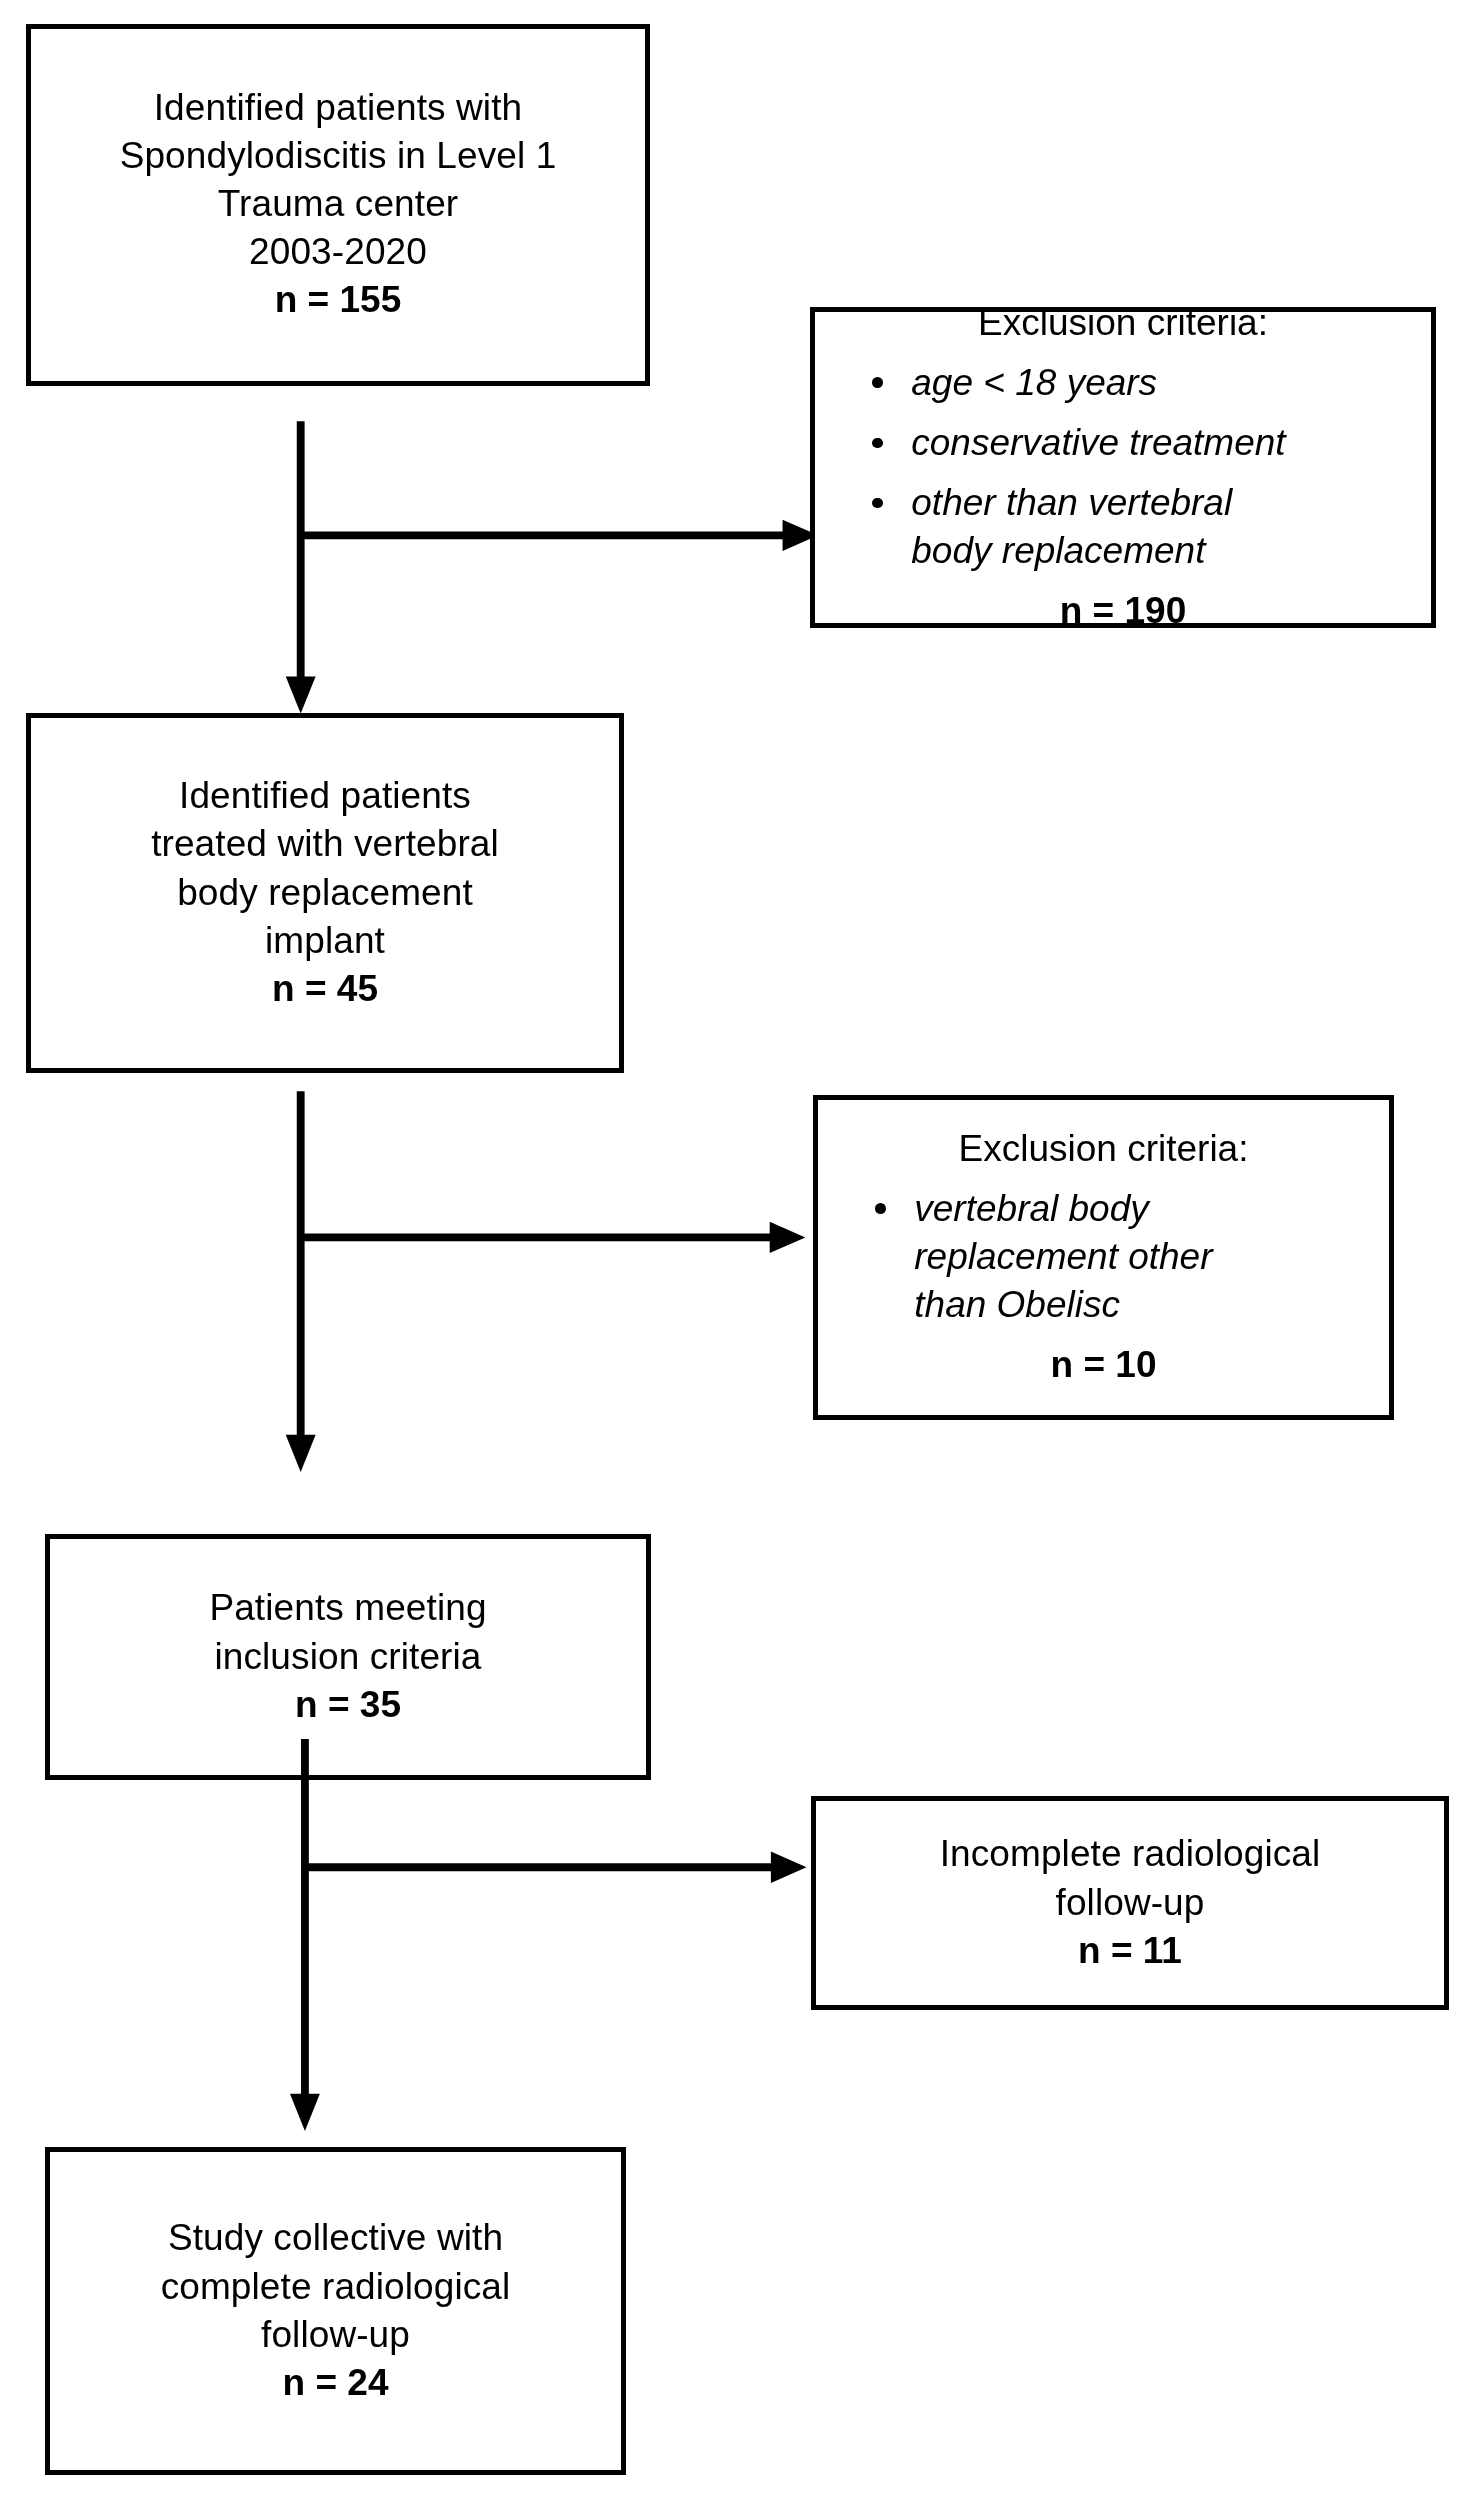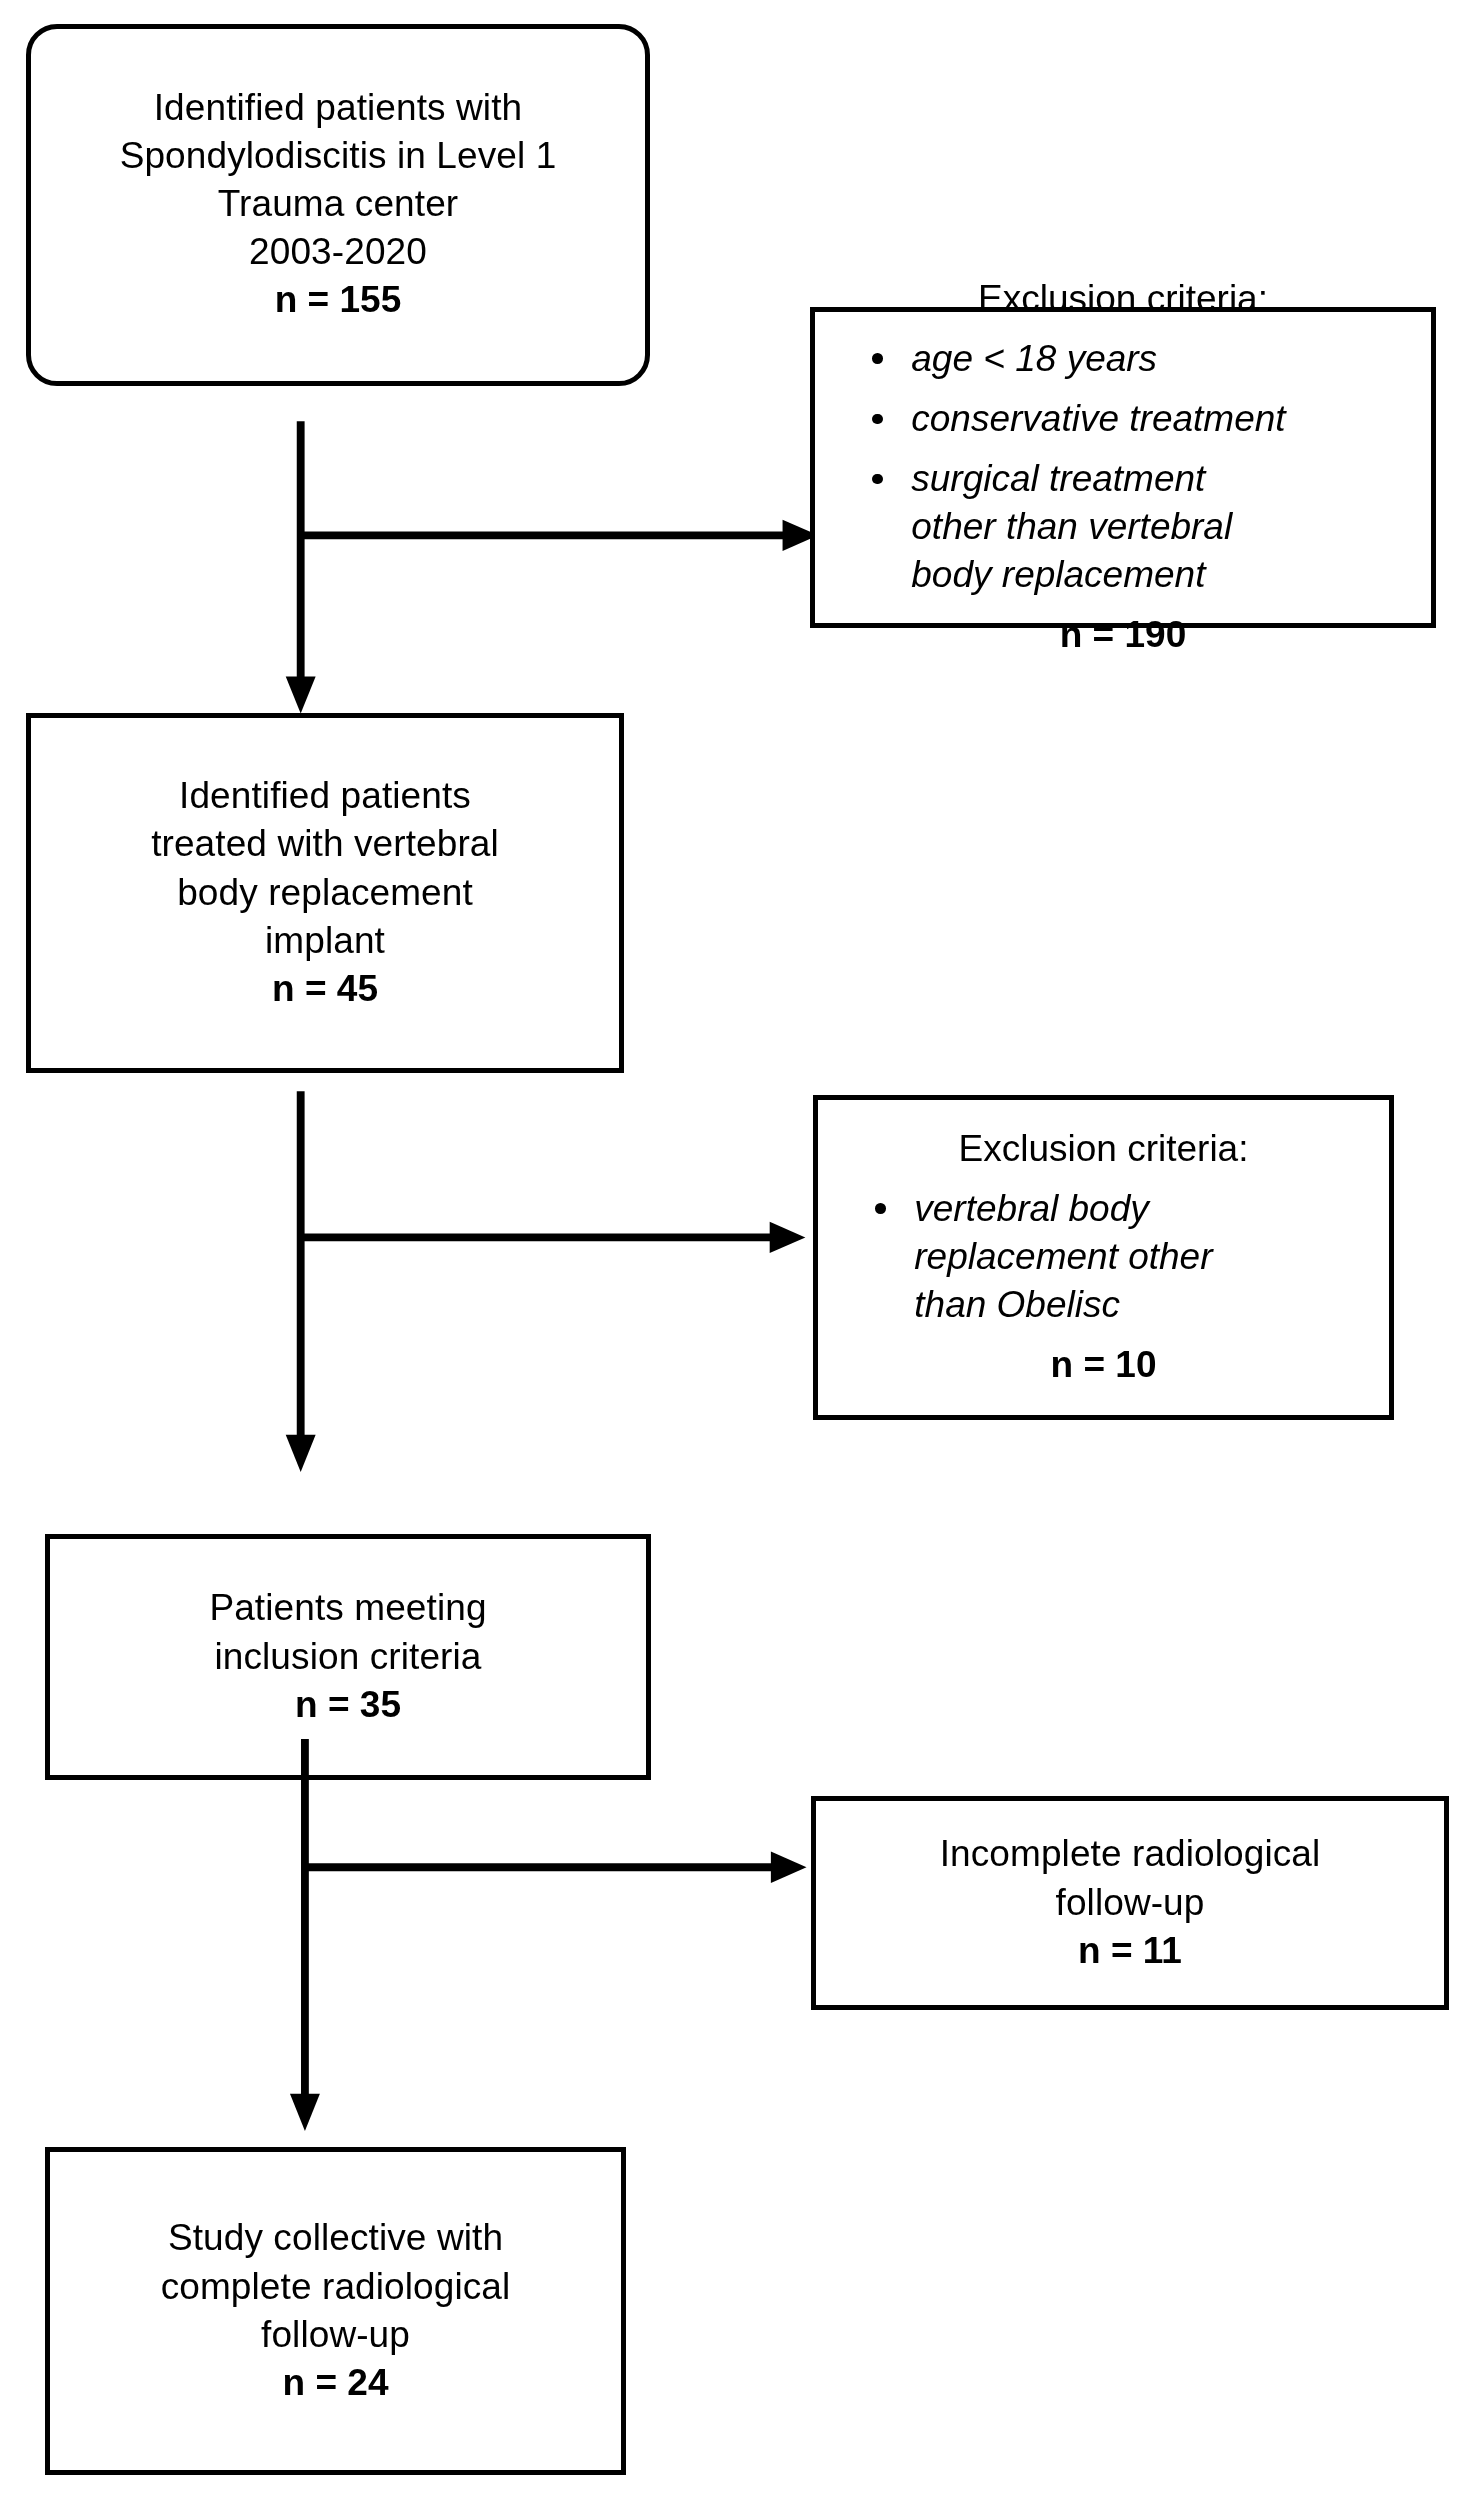--- a/index.html
+++ b/index.html
@@ -92,21 +92,21 @@
   .conn svg {
     display: block;
     overflow: visible;
   }
 </style>
 </head>
 <body>
 
 <div id="flow-root">
 
-  <div class="node" style="left:26px; top:23.5px; width:624px; height:362px; padding:0 18.5px;border-radius:31px;">
+  <div class="node" style="left:26px; top:23.5px; width:624px; height:362px; padding:0 18.5px;">
     <span class="line">Identified patients with</span>
     <span class="line">Spondylodiscitis in Level 1</span>
     <span class="line">Trauma center</span>
     <span class="line">2003-2020</span>
     <span class="count">n = 155</span>
   </div>
 
   <div class="conn" style="left:285px; top:421px; width:556px; height:300px;">
     <svg width="556" height="300" viewBox="0 0 780 420" xmlns="http://www.w3.org/2000/svg">
 
@@ -125,21 +125,20 @@
       <li>
         <span class="bullet-dot"></span>
         <span class="txt">age &lt; 18 years</span>
       </li>
       <li>
         <span class="bullet-dot"></span>
         <span class="txt">conservative treatment</span>
       </li>
       <li>
         <span class="bullet-dot"></span>
-        <span class="txt">surgical treatment</span>
         <span class="txt">other than vertebral</span>
         <span class="txt">body replacement</span>
       </li>
     </ul>
     <span class="excl-count">n = 190</span>
   </div>
 
   <div class="node" style="left:26px; top:713px; width:598px; height:360px; padding:0 18.5px;text-align:center;">
     <span class="line">Identified patients</span>
     <span class="line">treated with vertebral</span>

